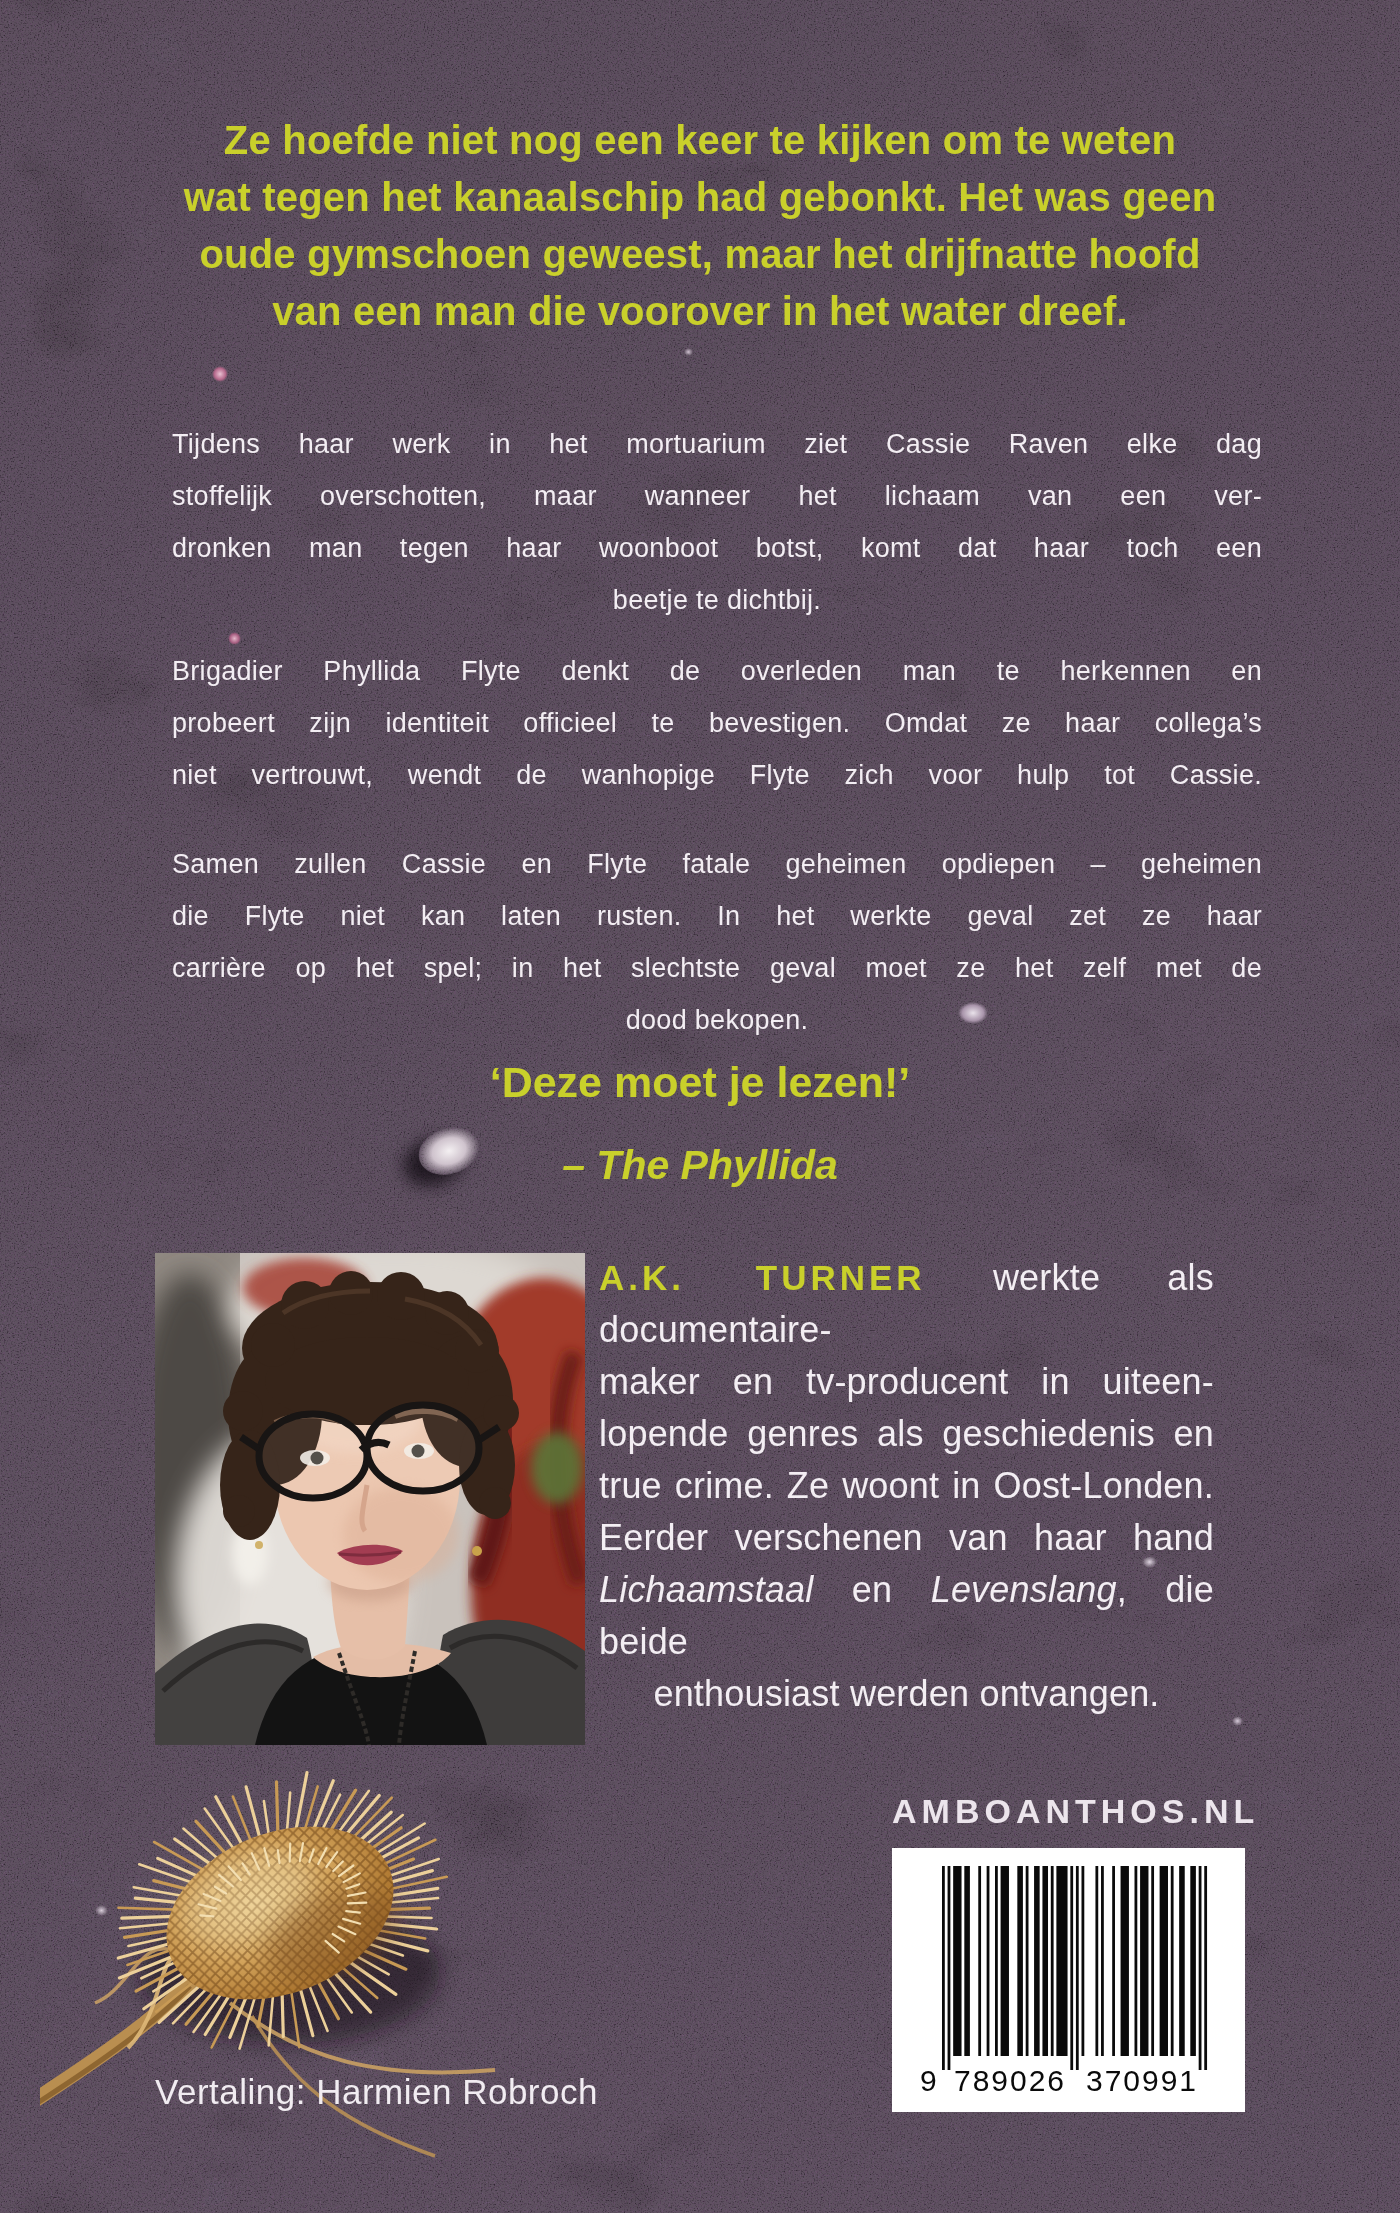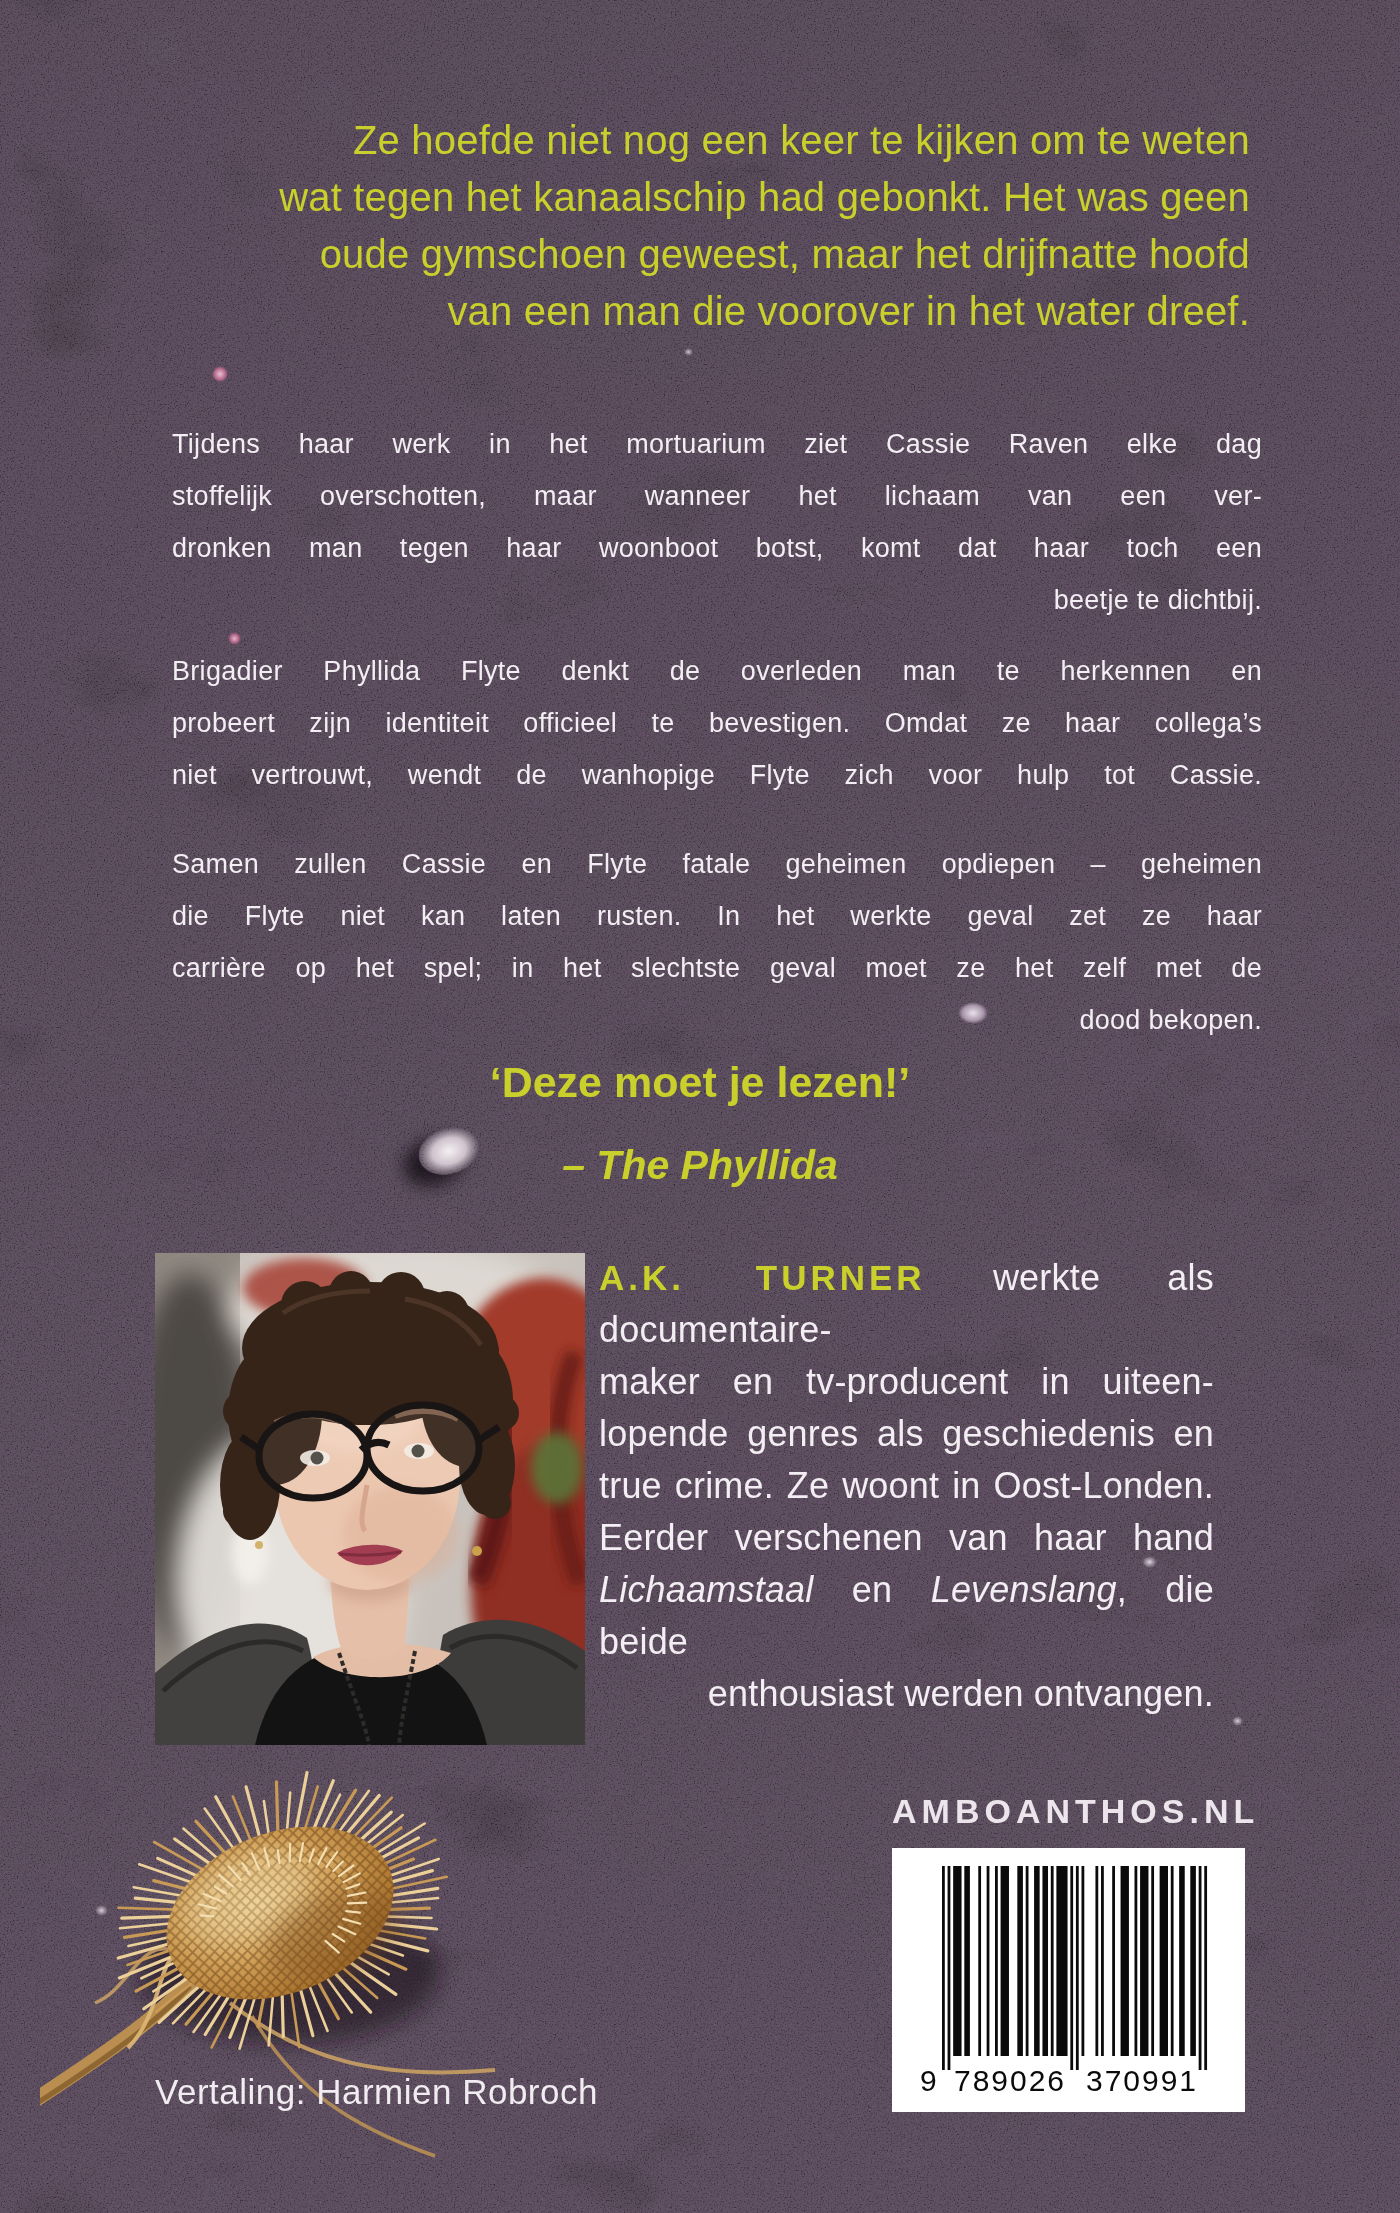--- a/index.html
+++ b/index.html
@@ -9,25 +9,25 @@
     background:
       radial-gradient(700px 480px at 50% 8%, rgba(18,10,20,.38), transparent 70%),
       radial-gradient(900px 700px at 85% 48%, rgba(108,82,116,.32), transparent 60%),
       radial-gradient(800px 600px at 8% 58%, rgba(96,72,104,.28), transparent 60%),
       radial-gradient(1000px 760px at 30% 97%, rgba(86,64,94,.35), transparent 65%),
       linear-gradient(180deg,#342635 0%,#392b3b 38%,#433148 72%,#49364f 100%);
   }
   .texture{position:absolute;left:0;top:0;z-index:1;pointer-events:none;}
   .content{position:absolute;left:0;top:0;width:100%;height:100%;z-index:2;}
   .abs{position:absolute;}
-  .blurb{left:150px;top:112px;width:1100px;text-align:right;
-    color:#c9d02b;font-size:40px;line-height:57px;font-weight:normal;letter-spacing:.2px;}
+  .blurb{left:150px;top:112px;width:1100px;text-align:center;
+    color:#c9d02b;font-size:40px;line-height:57px;font-weight:bold;letter-spacing:.2px;}
   .para{left:172px;width:1090px;color:#f3eef3;font-size:27px;line-height:52px;letter-spacing:.3px;}
   .jl{text-align:justify;text-align-last:justify;}
-  .ll{text-align:right;}
+  .ll{text-align:center;}
   .quote1{left:150px;top:1058px;width:1100px;text-align:center;color:#c9d02b;
     font-size:43px;font-weight:bold;}
   .quote2{left:150px;top:1142px;width:1100px;text-align:center;color:#c9d02b;
     font-size:41px;font-weight:bold;font-style:italic;}
   .photo{left:155px;top:1253px;width:430px;height:492px;}
   .bio{left:599px;top:1252px;width:615px;color:#f3eef3;font-size:36px;line-height:52px;letter-spacing:.2px;}
   .author-name{color:#c9d02b;font-weight:bold;letter-spacing:4px;font-size:35px;}
   .book-title{font-style:italic;}
   .site{left:892px;top:1792px;width:353px;text-align:center;color:#ece5ec;
     font-size:34px;letter-spacing:5px;font-weight:bold;}

